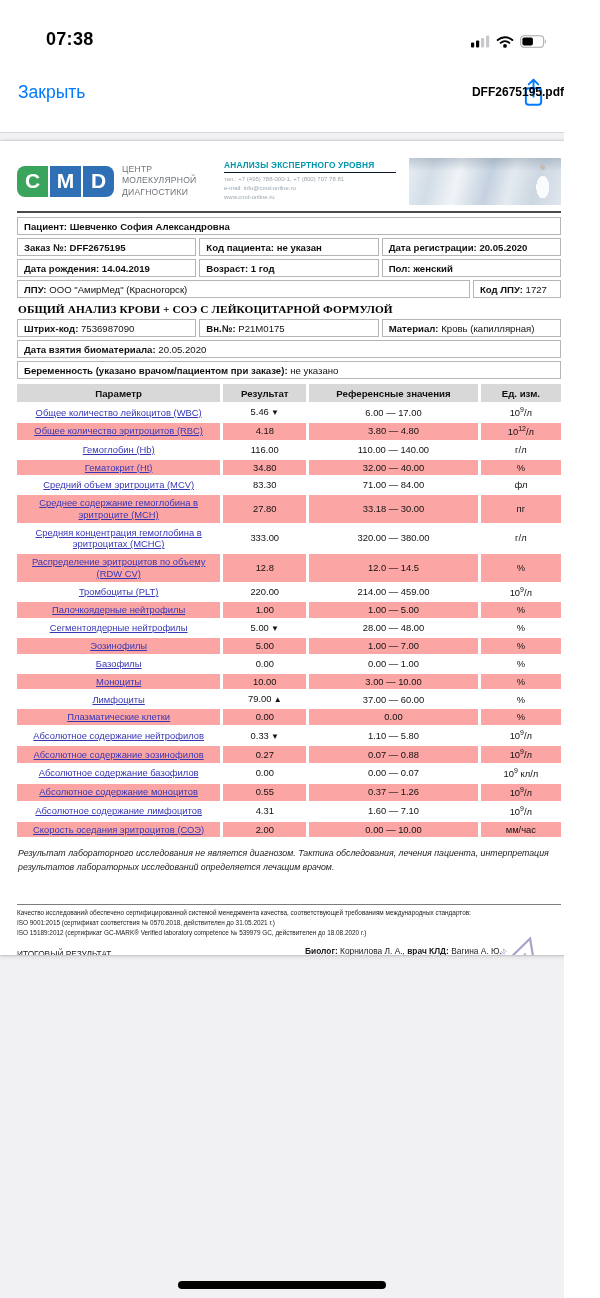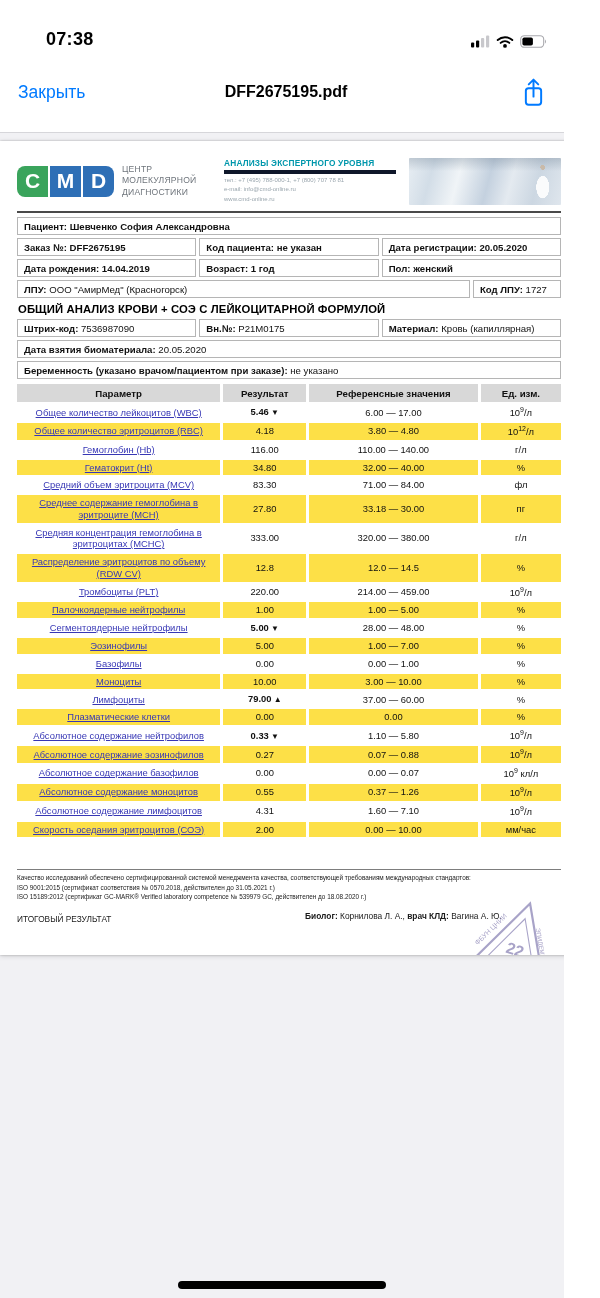--- a/index.html
+++ b/index.html
@@ -6,67 +6,67 @@
   html,body { width:600px; height:1298px; }
   body { font-family:"Liberation Sans", sans-serif; background:#fff; }
   .screen { width:564px; height:1298px; position:relative; background:#f1f1f4; overflow:hidden; }
 
   
   .statusbar { height:52px; background:#fff; display:flex; align-items:flex-end; justify-content:space-between; padding:0 16px 2px 46px; }
   .time { font-size:18px; font-weight:700; color:#000; letter-spacing:.3px; }
   .sb-icons { display:flex; align-items:center; gap:6px; padding-bottom:2px; }
   .navbar { height:81px; background:#fff; display:flex; align-items:center; padding:0 18px; border-bottom:1px solid #d6d6da; position:relative; }
   .nav-close { color:#007aff; font-size:17.5px; }
-  .nav-title { position:absolute; left:8px; right:0; text-align:center; font-size:16px; font-weight:700; color:#000; pointer-events:none; }
+  .nav-title { position:absolute; left:8px; right:0; text-align:right; font-size:12px; font-weight:700; color:#000; pointer-events:none; }
   .nav-share { margin-left:auto; display:flex; }
 
   
   .viewer { padding-top:8px; height:1157px; }
   .page { width:578px; margin:0 auto; height:814px; background:#fff; box-shadow:0 0 2px rgba(0,0,0,.25), 0 1px 5px rgba(0,0,0,.15); overflow:hidden; }
   .doc { padding:14px 17px 0 17px; position:relative; }
 
   
   .doc-header { display:flex; align-items:center; height:52px; }
   .logo-tiles { display:flex; gap:2px; }
   .tile { width:31px; height:31px; color:#fff; font-weight:700; font-size:21px; display:flex; align-items:center; justify-content:center; }
   .tile-c { background:#3aa45c; border-radius:8px 0 0 8px; }
   .tile-m { background:#2e6fb6; }
   .tile-d { background:#2e6fb6; border-radius:0 8px 8px 0; }
   .org-name { width:88px; margin-left:8px; font-size:8.6px; color:#6f757c; text-transform:uppercase; line-height:1.3; letter-spacing:.2px; }
   .hdr-mid { margin-left:14px; width:172px; }
-  .tagline { color:#0097ac; font-weight:700; font-size:8.3px; letter-spacing:.2px; padding-bottom:2px; border-bottom:4px solid #0f172a; }
+  .tagline { color:#0097ac; font-weight:700; font-size:8.3px; letter-spacing:.2px; padding-bottom:2px; border-bottom:1px solid #0f172a; }
   .contacts { margin-top:2px; font-size:6px; color:#9aa6ae; line-height:1.55; }
   .hdr-photo { margin-left:auto; width:152px; height:47px; border-radius:1px;
     background:
       radial-gradient(circle 4px at 88% 20%, #c9baa9 60%, transparent 62%),
       radial-gradient(ellipse 11px 19px at 88% 62%, #fafbfc 58%, transparent 60%),
       linear-gradient(180deg, rgba(90,110,130,.28) 0%, transparent 28%) ,
       linear-gradient(105deg, #e8eef3 0%, #d2dde7 16%, #f0f4f7 33%, #c4d1df 52%, #e4eaf0 66%, #ccd7e2 82%, #dfe6ed 100%);
   }
   .hdr-rule { border-bottom:2px solid #4a4a4a; margin-top:4px; }
 
   
   .info { margin-top:4px; }
   .irow { display:flex; gap:3px; margin-bottom:3px; }
   .cell { border:1px solid #b5b5b5; background:#fff; padding:2.5px 6px; font-size:9.6px; color:#111; white-space:nowrap; overflow:hidden; }
   .grow { flex:1 1 0; }
   .w-sm { flex:0 0 88px; }
   .lbl { font-weight:700; }
   .val-b { font-weight:700; }
 
-  .test-title { font-size:11.3px; font-weight:700; color:#000; margin:5px 0 4px 1px; letter-spacing:.1px; }
+  .test-title { font-size:11.3px; font-weight:700; color:#000; margin:5px 0 4px 1px; letter-spacing:.1px;font-family:Liberation Serif, serif; }
 
   
   table.results { width:calc(100% + 6px); margin-left:-3px; border-collapse:separate; border-spacing:3px 2px; margin-top:2px; }
   table.results th { background:#d8d8d8; font-size:9.7px; font-weight:700; color:#111; padding:3.5px 2px; text-align:center; }
   table.results td { font-size:9.4px; color:#111; padding:2px 5px; text-align:center; vertical-align:middle; line-height:1.25; }
-  tr.even td { background:#fde047; }
+  tr.even td { background:#fca5a5; }
   td.param { text-align:left; }
   .plink { color:#3737b5; text-decoration:underline; cursor:pointer; }
-  td.res.abn { font-weight:700; }
+  td.res.abn { font-weight:400; }
   td.res .arr { font-size:8px; }
   td.unit sup { font-size:7px; }
 
   .footnote { margin-top:7px; font-size:8.8px; font-style:italic; color:#1c1c1c; line-height:1.6; padding:0 1px; }
 
   
   .quality { margin-top:30px; border-top:1px solid #7d7d7d; padding-top:3px; font-size:6.4px; color:#222; line-height:1.5; }
   .footer { position:relative; display:flex; margin-top:9px; }
   .f-left { width:288px; font-size:8.3px; color:#1a1a1a; line-height:2.0; padding-right:8px; }
   .f-right { flex:1; font-size:8.4px; color:#1a1a1a; }
@@ -317,20 +317,21 @@
               </tr>
               <tr class="even">
                 <td class="param"><span class="plink">Скорость оседания эритроцитов (СОЭ)</span></td>
                 <td class="res">2.00</td>
                 <td class="ref">0.00 — 10.00</td>
                 <td class="unit">мм/час</td>
               </tr>
             </tbody>
         </table>
 
+        <div class="footnote">Результат лабораторного исследования не является диагнозом. Тактика обследования, лечения пациента, интерпретация результатов лабораторных исследований определяется лечащим врачом.</div>
 
         <div class="quality">
           <div>Качество исследований обеспечено сертифицированной системой менеджмента качества, соответствующей требованиям международных стандартов:</div>
           <div>ISO 9001:2015 (сертификат соответствия № 0570.2018, действителен до 31.05.2021 г.)</div>
           <div>ISO 15189:2012 (сертификат GC-MARK® Verified laboratory competence № 539979 GC, действителен до 18.08.2020 г.)</div>
         </div>
 
         <div class="footer">
           <div class="f-left">
             <div>ИТОГОВЫЙ РЕЗУЛЬТАТ</div>

